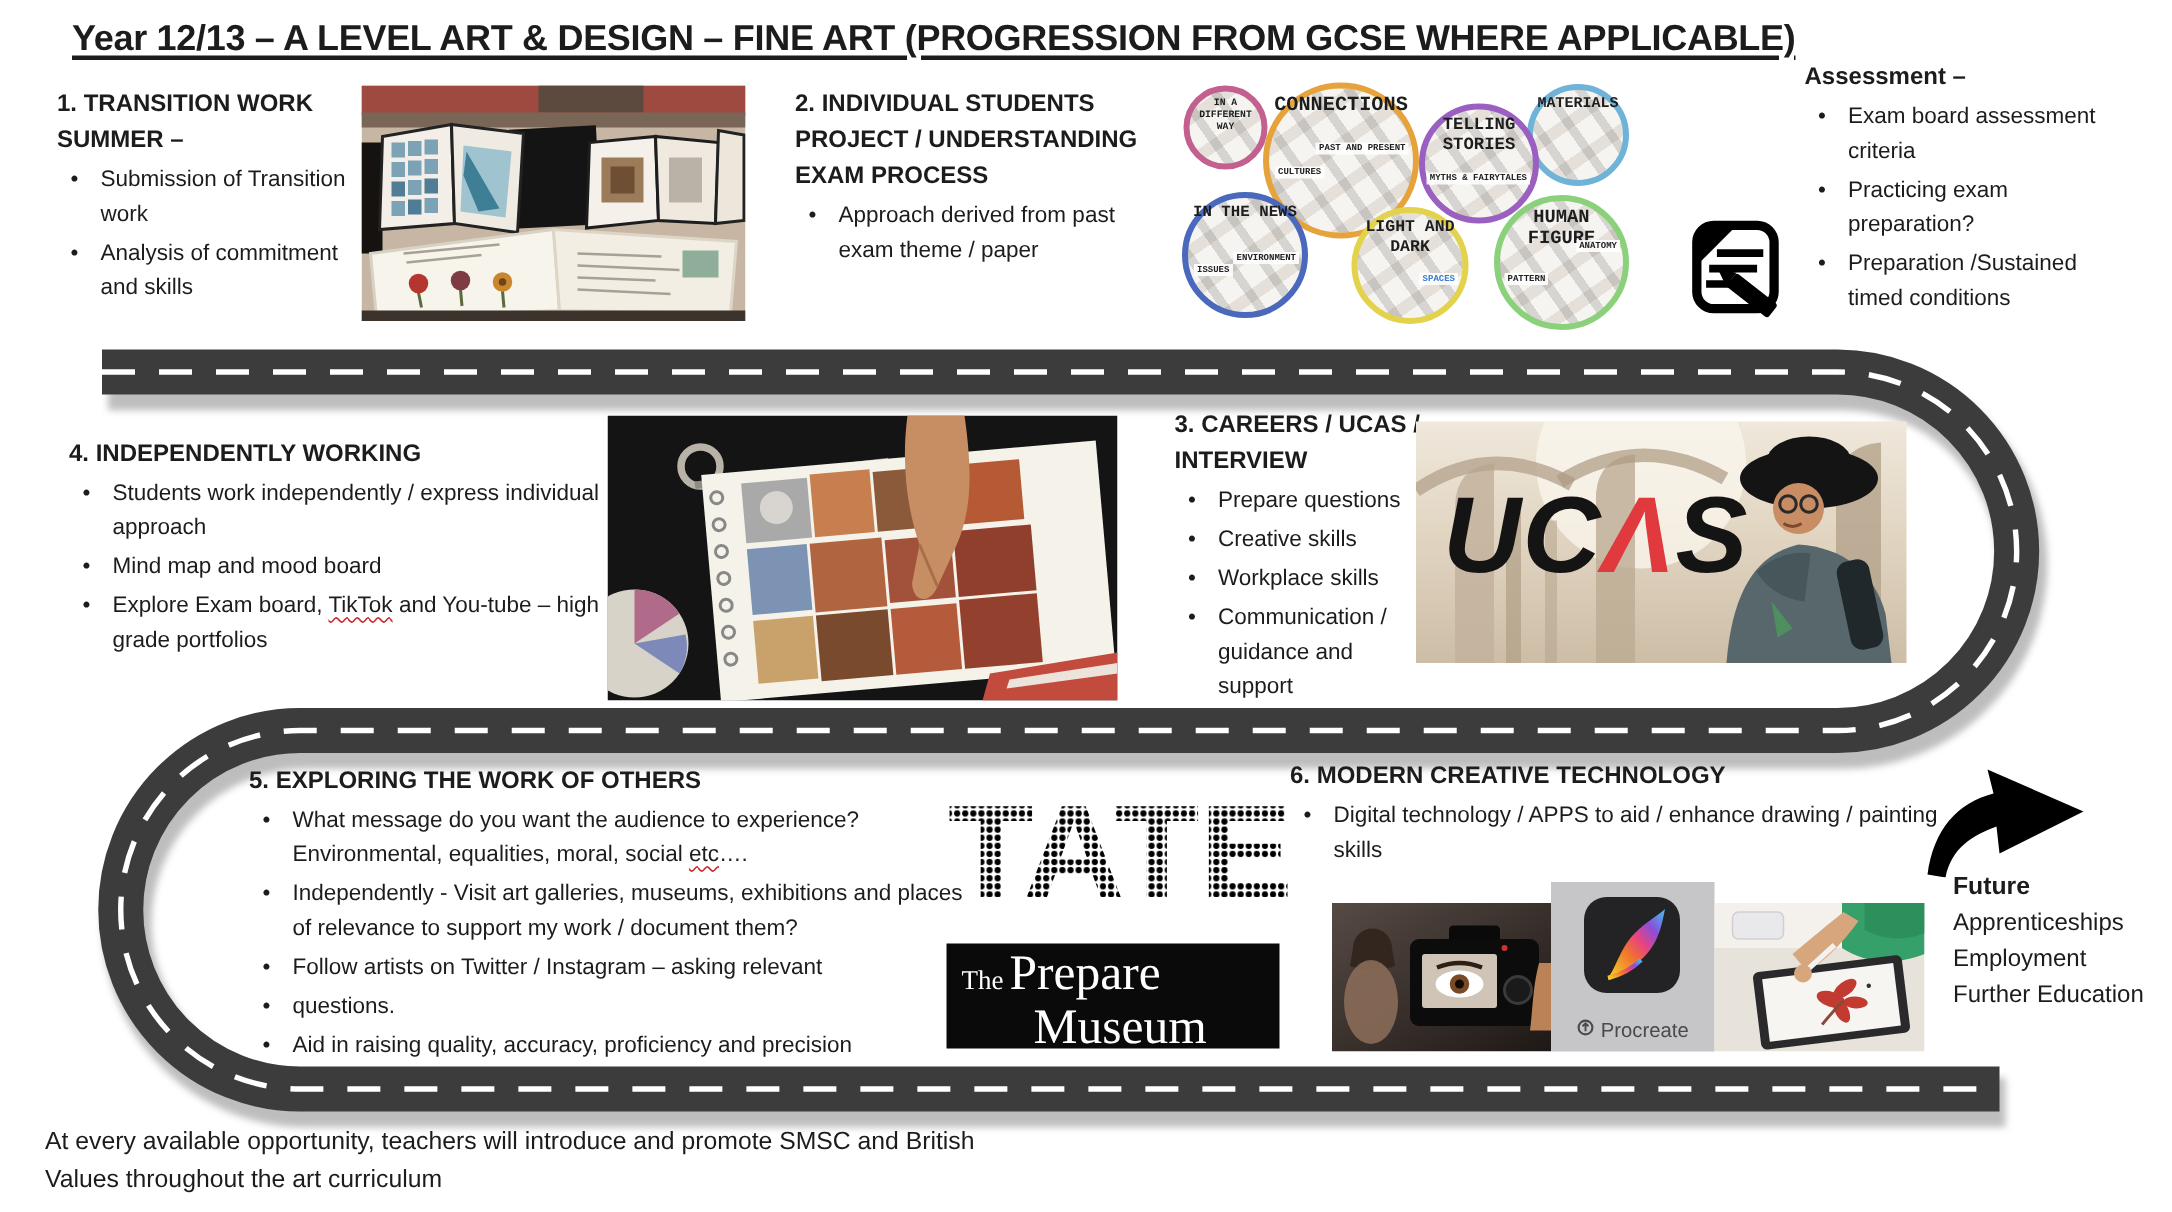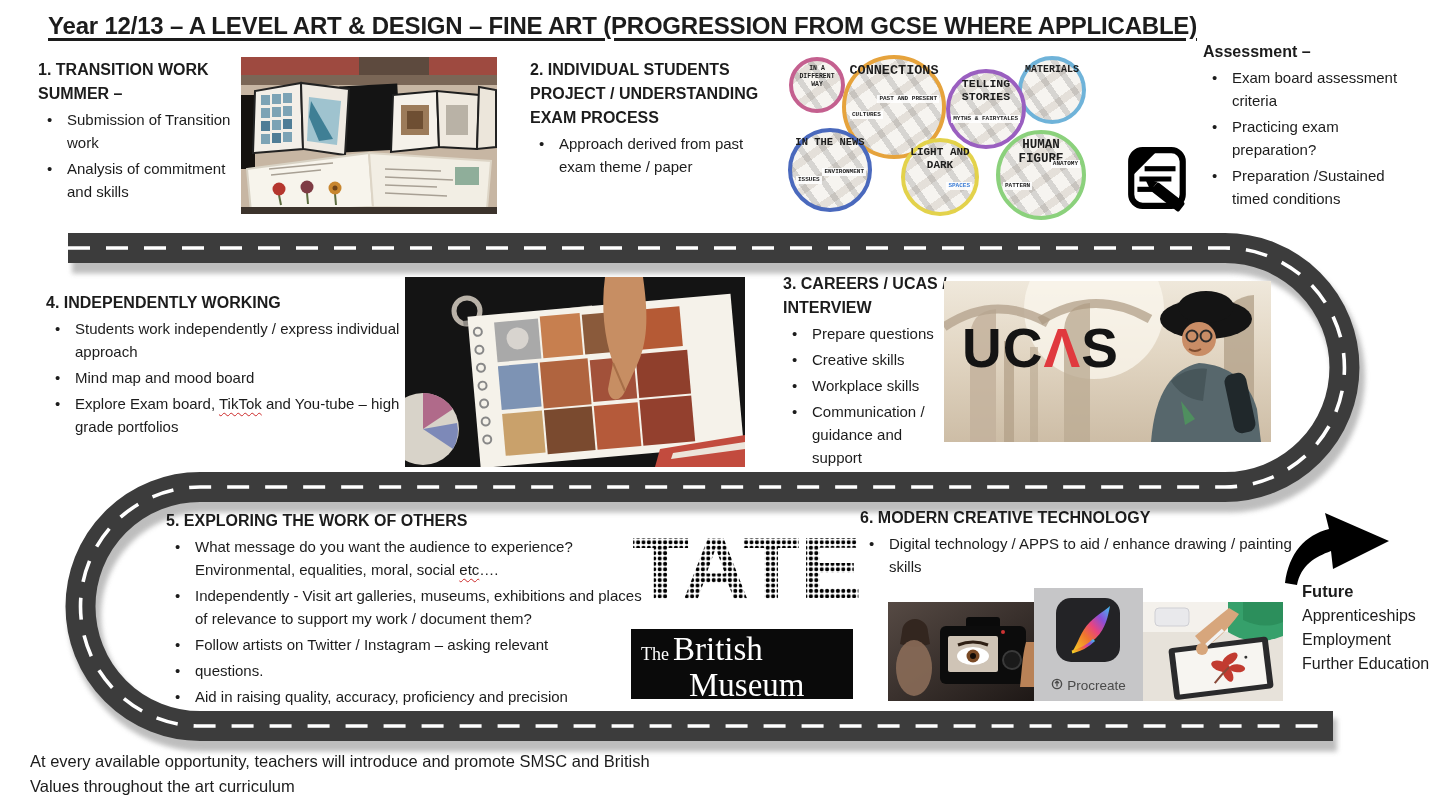--- a/index.html
+++ b/index.html
@@ -29,21 +29,21 @@
   #assess-icon{left:1124px;top:144px;width:68px;height:68px;}
   
   #future-arrow{left:1283px;top:503px;width:126px;height:82px;}
   #future-text{left:1302px;top:579px;width:150px;font-size:16px;line-height:24px;}
   #future-text .head{font-size:16.5px;line-height:25px;}
   
   #photo1{left:241px;top:57px;width:256px;height:157px;}
   #photo2{left:405px;top:277px;width:340px;height:190px;}
   #ucas{left:944px;top:281px;width:327px;height:161px;overflow:hidden;
         background:linear-gradient(180deg,#efe8db 0%,#e2d6c3 45%,#cdbda6 100%);}
-  #ucas-text{position:absolute;left:18px;top:40px;font-size:55px;font-weight:700;letter-spacing:1px;color:#141414;line-height:1;}
+  #ucas-text{position:absolute;left:18px;top:40px;font-size:72px;font-weight:700;letter-spacing:1px;color:#141414;line-height:1;font-style:italic;}
   #tate{left:630px;top:518px;width:235px;height:96px;}
   #museum{left:631px;top:629px;width:222px;height:70px;background:#0a0a0a;color:#fff;
           font-family:"Liberation Serif",serif;overflow:hidden;}
   #museum .l1{margin:5px 0 0 10px;line-height:31px;white-space:nowrap;}
   #museum .the{font-size:18px;}
   #museum .brit{font-size:33px;}
   #museum .l2{margin:0 0 0 58px;font-size:33px;line-height:31px;}
   #camera{left:888px;top:602px;width:146px;height:99px;}
   #procreate{left:1034px;top:588px;width:109px;height:113px;background:#c6c6c8;text-align:center;}
   #procreate .plabel{margin-top:2px;font-size:13.5px;color:#4a4a4a;display:flex;align-items:flex-start;justify-content:center;gap:4px;}
@@ -320,21 +320,21 @@
   <svg class="abs z2" id="tate" viewBox="0 0 235 96">
     <defs>
       <pattern id="ht" width="5.4" height="5.4" patternUnits="userSpaceOnUse">
         <circle cx="2.7" cy="2.7" r="2.05" fill="#000"></circle>
       </pattern>
     </defs>
     <text x="2" y="80" font-family="Liberation Sans, sans-serif" font-weight="bold" font-size="88" textLength="230" lengthAdjust="spacingAndGlyphs" fill="url(#ht)">TATE</text>
   </svg>
 
   <div class="abs z2" id="museum">
-    <div class="l1"><span class="the">The</span> <span class="brit">British</span></div>
+    <div class="l1"><span class="the">The</span> <span class="brit">Prepare</span></div>
     <div class="l2">Museum</div>
   </div>
 
   <div class="abs z2" id="sec6">
     <div class="head">
       <span>6.</span>
       <span class="u">MODERN CREATIVE TECHNOLOGY</span>
     </div>
     <ul class="bul">
       <li>Digital technology / APPS to aid / enhance drawing / painting skills</li>

